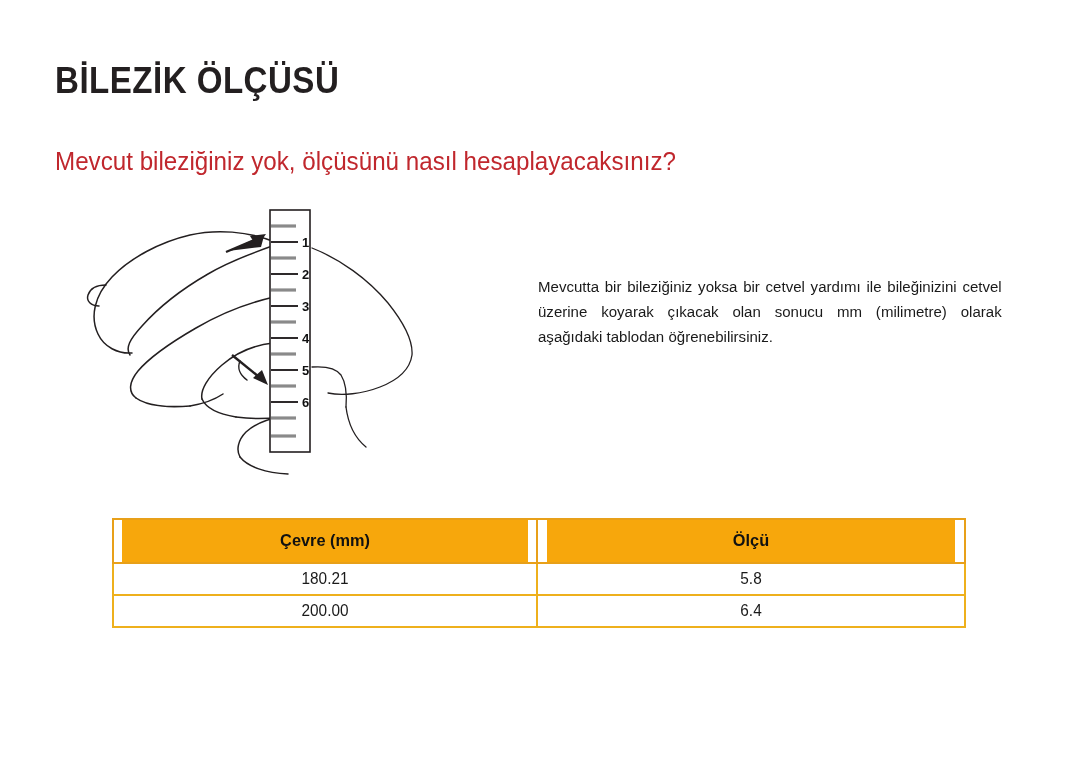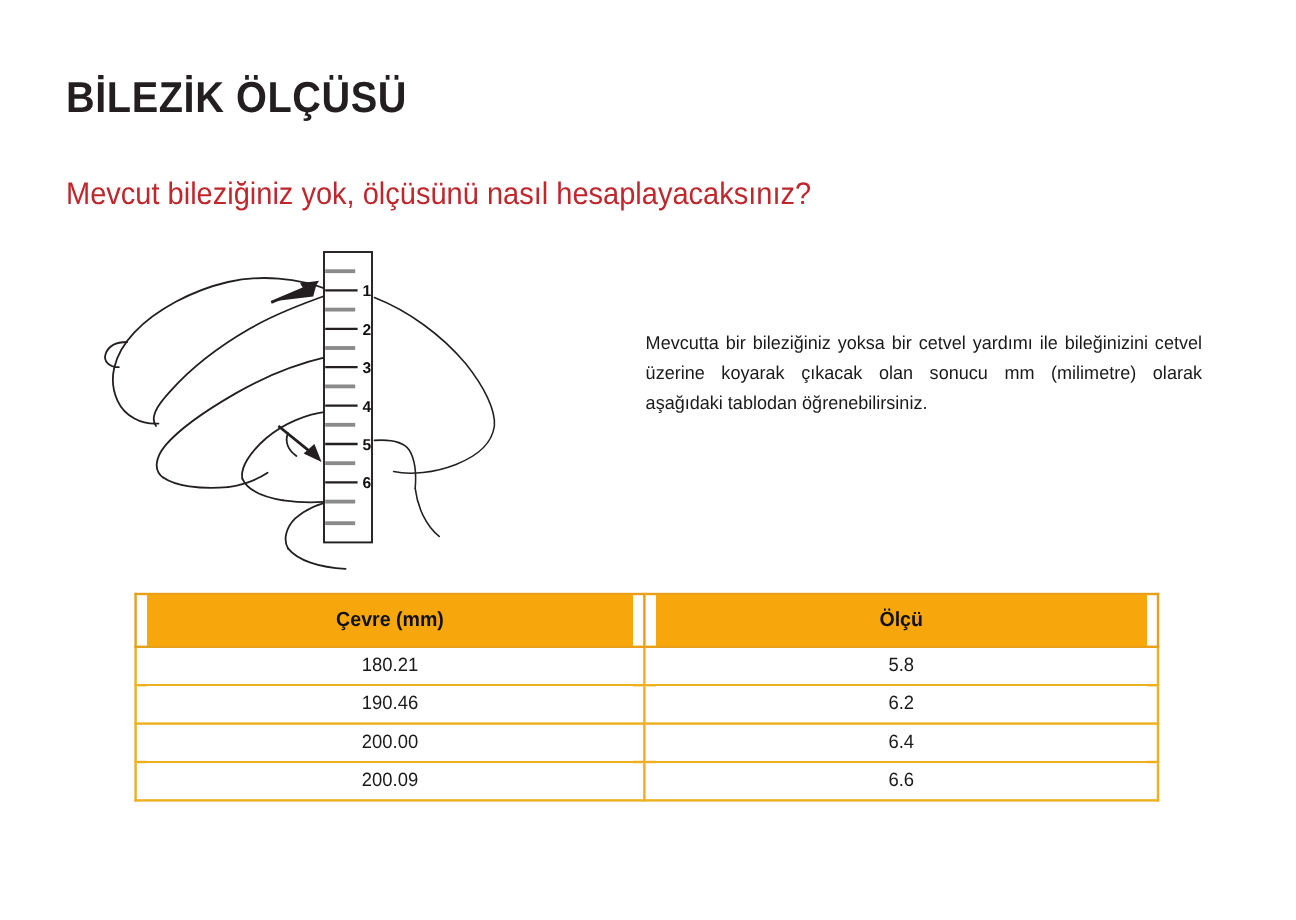--- a/index.html
+++ b/index.html
@@ -61,21 +61,21 @@
     line-height: 1.62;
     color: #1a1a1a;
     text-align: justify;
     transform: scaleX(0.97);
     transform-origin: left top;
   }
 
   #size-table {
     position: absolute;
     left: 112px;
-    top: 494px;
+    top: 518px;
     width: 852px;
     border-collapse: collapse;
     table-layout: fixed;
   }
   #size-table col.c1 { width: 424px; }
   #size-table col.c2 { width: 428px; }
 
   #size-table th {
     background: #f7a70c;
     color: #111111;
@@ -201,25 +201,17 @@
       <th>Çevre (mm)</th>
       <th>Ölçü</th>
     </tr>
   </thead>
   <tbody>
     <tr>
       <td>180.21</td>
       <td>5.8</td>
     </tr>
     <tr>
-      <td>190.46</td>
-      <td>6.2</td>
-    </tr>
-    <tr>
       <td>200.00</td>
       <td>6.4</td>
     </tr>
-    <tr>
-      <td>200.09</td>
-      <td>6.6</td>
-    </tr>
   </tbody>
 </table>
 
 </body></html>

